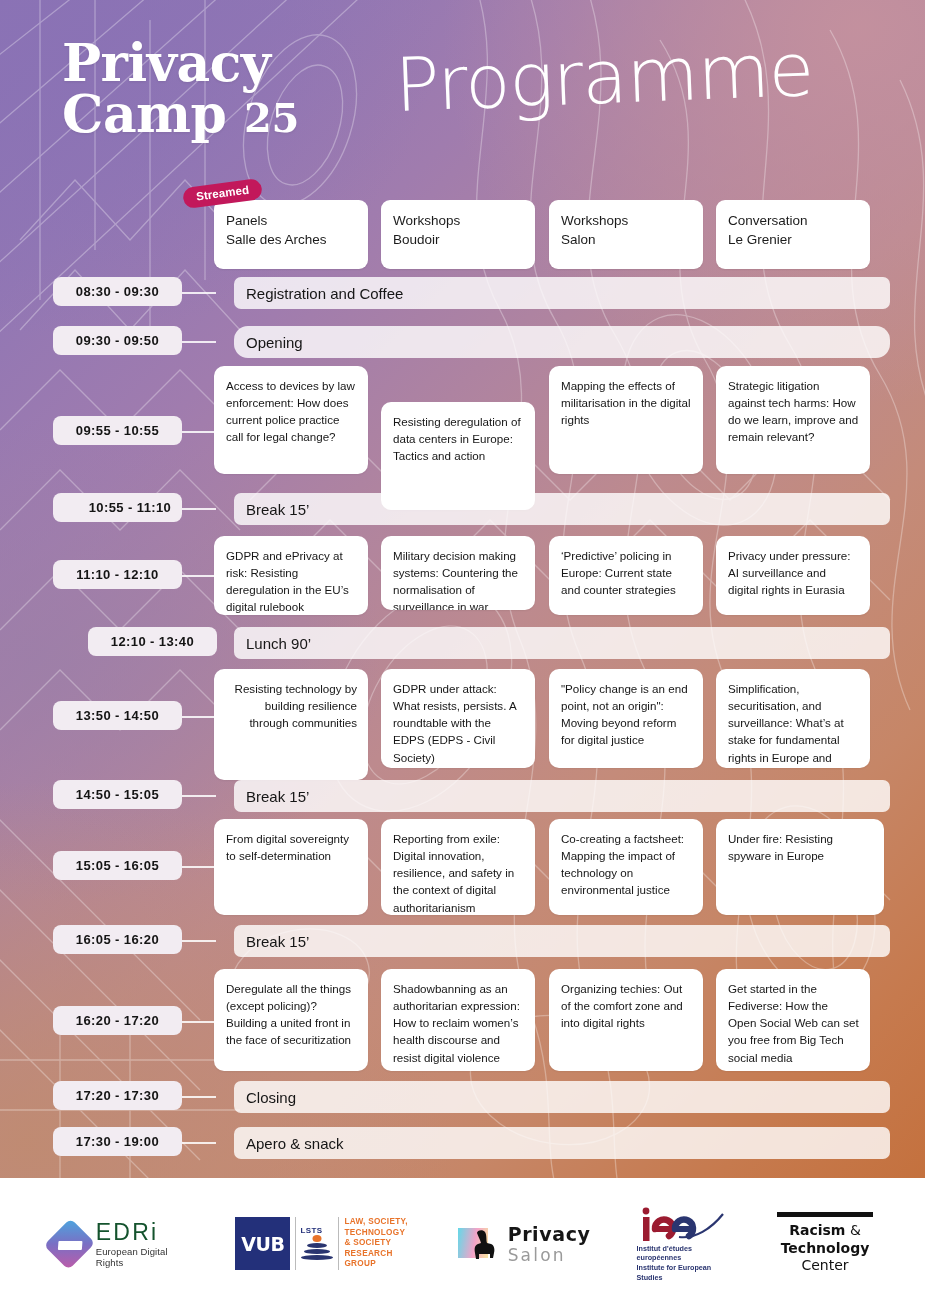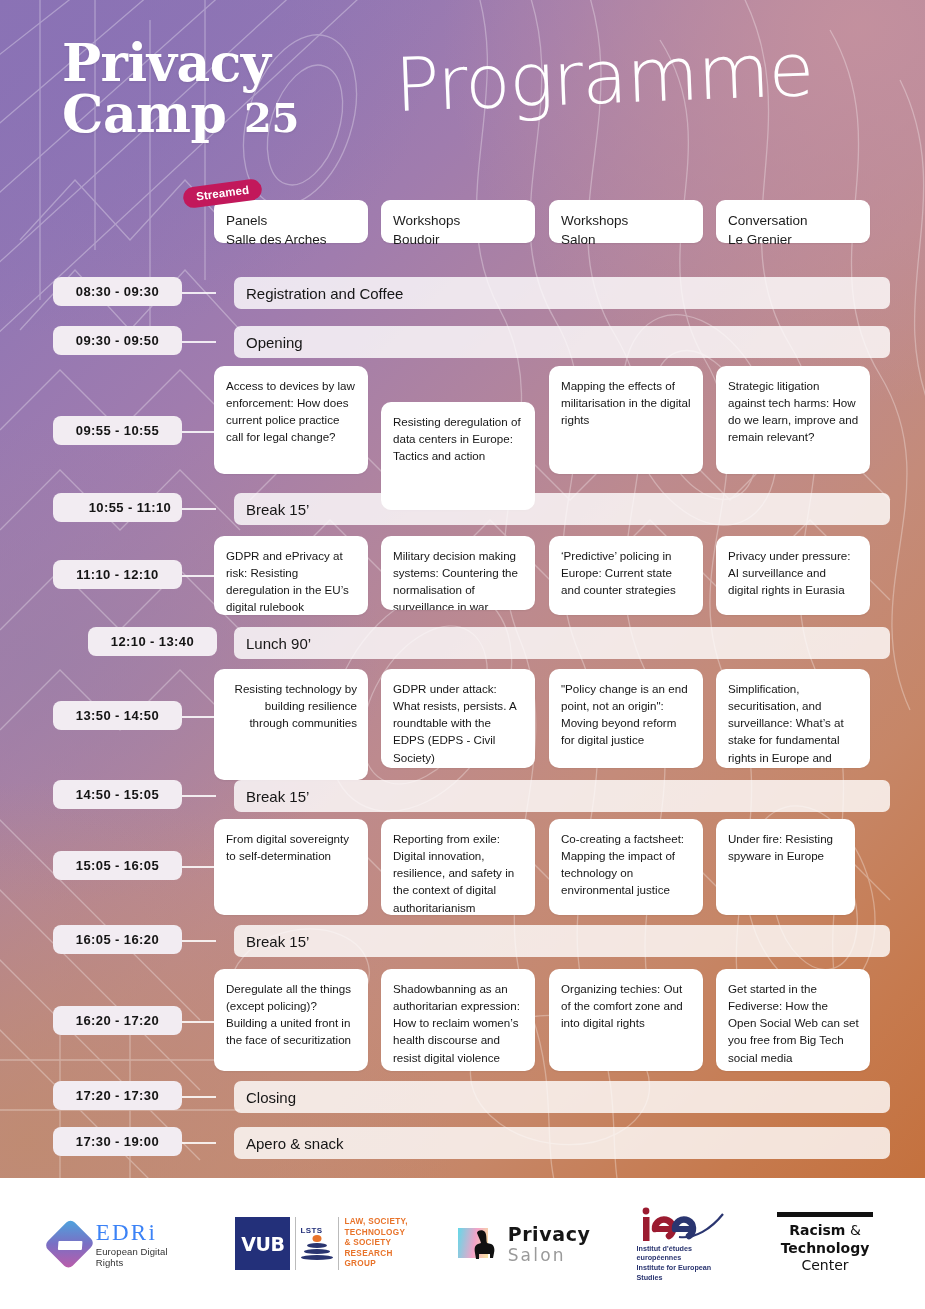--- a/index.html
+++ b/index.html
@@ -104,21 +104,21 @@
     line-height: 1;
     transform: rotate(-2.2deg);
     transform-origin: left center;
   }
 
   
   
   .col-head {
     position: absolute;
     top: 200px;
-    height: 43px;
+    height: 69px;
     background: #ffffff;
     border-radius: 9px;
     padding: 11px 0 0 12px;
     color: #1b1b1b;
     font-size: 13.5px;
     line-height: 1.42;
     box-shadow: 0 1px 2px rgba(0,0,0,0.07);
   }
   .c1 { left: 214px; width: 154px; }
   .c2 { left: 381px; width: 154px; }
@@ -224,22 +224,22 @@
   .edri-mark::after {
     content: "";
     position: absolute;
     left: 7px; top: 15px;
     width: 24px; height: 9px;
     background: #ffffff;
     transform: rotate(-45deg) skewX(-4deg);
     border-radius: 1px;
   }
   .edri-txt .e1 {
-    font-size: 23px; font-weight: 400; letter-spacing: 2.2px; color: #3b82f6;
-    font-family: Liberation Serif, serif;
+    font-size: 23px; font-weight: 400; letter-spacing: 2.2px; color: #14532d;
+    font-family: Liberation Sans, sans-serif;
   }
   .edri-txt .e2 { font-size: 9.5px; color: #333; letter-spacing: 0.1px; }
 
   
   .vub { gap: 5px; align-items: stretch; }
   .vub-box {
     background: #23307a;
     color: #ffffff;
     font-weight: 800;
     font-size: 19px;
@@ -363,21 +363,21 @@
     <span class="cl1">Conversation</span>
     <span class="cl2">Le Grenier</span>
   </div>
 
   <div id="schedule">
       <div class="timepill" style="top: 277px;">08:30 - 09:30</div>
       <div class="connector" style="top: 292px;"></div>
       <div class="band" style="top: 277px;">Registration and Coffee</div>
       <div class="timepill" style="top: 326px;">09:30 - 09:50</div>
       <div class="connector" style="top: 341px;"></div>
-      <div class="band" style="top: 326px;">Opening</div>
+      <div class="band" style="top: 326px; border-radius: 14px;">Opening</div>
       <div class="timepill" style="top: 416px;">09:55 - 10:55</div>
       <div class="connector" style="top: 431px;"></div>
       <div class="card" style="left: 214px; width: 154px; top: 366px; height: 108px;">Access to devices by law enforcement: How does current police practice call for legal change?</div>
       <div class="card" style="left: 381px; width: 154px; top: 366px; height: 108px; margin-top: 36px;">Resisting deregulation of data centers in Europe: Tactics and action</div>
       <div class="card" style="left: 549px; width: 154px; top: 366px; height: 108px;">Mapping the effects of militarisation in the digital rights</div>
       <div class="card" style="left: 716px; width: 154px; top: 366px; height: 108px;">Strategic litigation against tech harms: How do we learn, improve and remain relevant?</div>
       <div class="timepill" style="top: 493px; padding-left: 25px;">10:55 - 11:10</div>
       <div class="connector" style="top: 508px;"></div>
       <div class="band" style="top: 493px;">Break 15’</div>
       <div class="timepill" style="top: 560px;">11:10 - 12:10</div>
@@ -396,21 +396,21 @@
       <div class="card" style="left: 549px; width: 154px; top: 669px; height: 99px;">"Policy change is an end point, not an origin": Moving beyond reform for digital justice</div>
       <div class="card" style="left: 716px; width: 154px; top: 669px; height: 99px;">Simplification, securitisation, and surveillance: What’s at stake for fundamental rights in Europe and beyond?</div>
       <div class="timepill" style="top: 780px;">14:50 - 15:05</div>
       <div class="connector" style="top: 795px;"></div>
       <div class="band" style="top: 780px;">Break 15’</div>
       <div class="timepill" style="top: 851px;">15:05 - 16:05</div>
       <div class="connector" style="top: 866px;"></div>
       <div class="card" style="left: 214px; width: 154px; top: 819px; height: 96px;">From digital sovereignty to self-determination</div>
       <div class="card" style="left: 381px; width: 154px; top: 819px; height: 96px;">Reporting from exile: Digital innovation, resilience, and safety in the context of digital authoritarianism</div>
       <div class="card" style="left: 549px; width: 154px; top: 819px; height: 96px;">Co-creating a factsheet: Mapping the impact of technology on environmental justice</div>
-      <div class="card" style="left: 716px; width: 139px; top: 819px; height: 96px;">Under fire: Resisting spyware in Europe</div>
+      <div class="card" style="left: 716px; width: 168px; top: 819px; height: 96px;">Under fire: Resisting spyware in Europe</div>
       <div class="timepill" style="top: 925px;">16:05 - 16:20</div>
       <div class="connector" style="top: 940px;"></div>
       <div class="band" style="top: 925px;">Break 15’</div>
       <div class="timepill" style="top: 1006px;">16:20 - 17:20</div>
       <div class="connector" style="top: 1021px;"></div>
       <div class="card" style="left: 214px; width: 154px; top: 969px; height: 102px;">Deregulate all the things (except policing)? Building a united front in the face of securitization</div>
       <div class="card" style="left: 381px; width: 154px; top: 969px; height: 102px;">Shadowbanning as an authoritarian expression: How to reclaim women’s health discourse and resist digital violence</div>
       <div class="card" style="left: 549px; width: 154px; top: 969px; height: 102px;">Organizing techies: Out of the comfort zone and into digital rights</div>
       <div class="card" style="left: 716px; width: 154px; top: 969px; height: 102px;">Get started in the Fediverse: How the Open Social Web can set you free from Big Tech social media</div>
       <div class="timepill" style="top: 1081px;">17:20 - 17:30</div>

